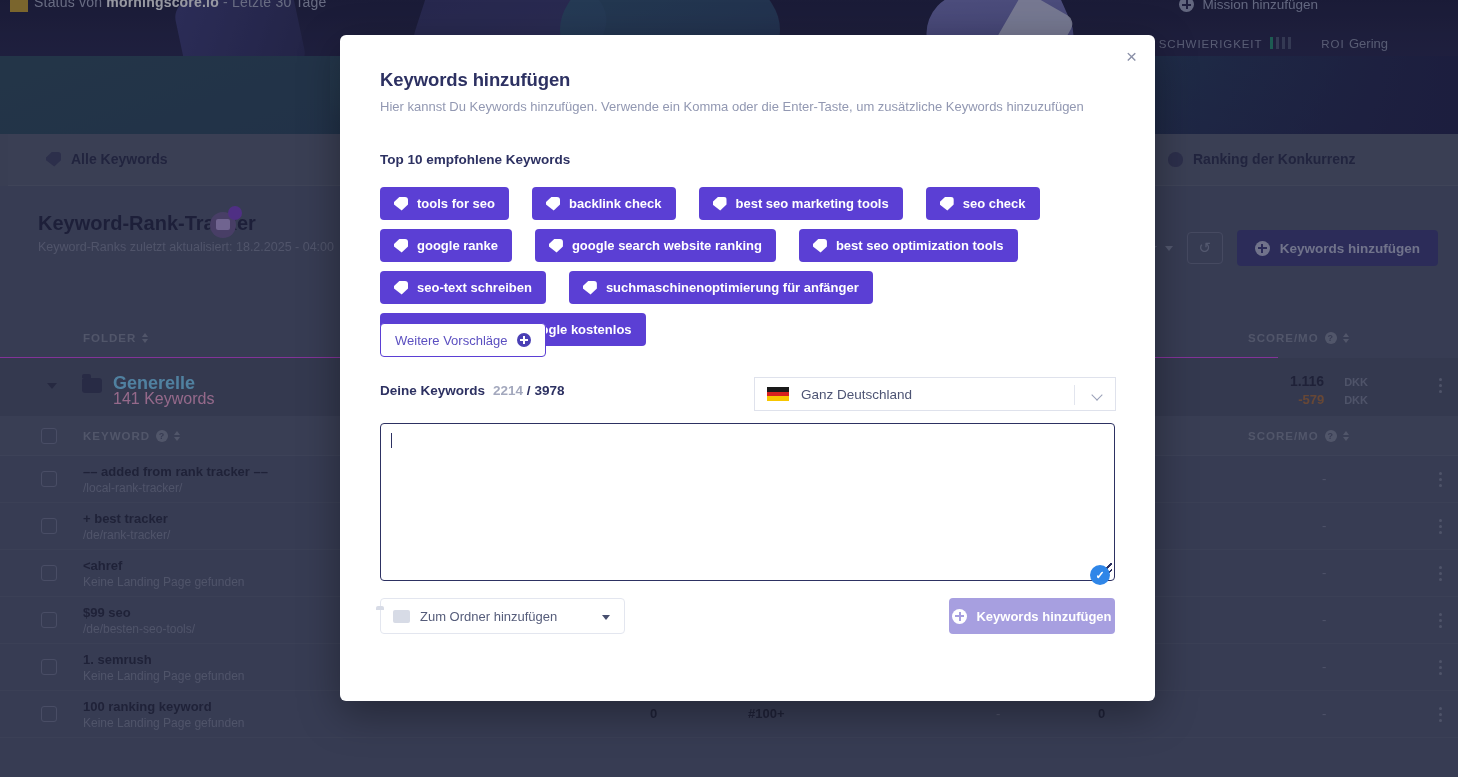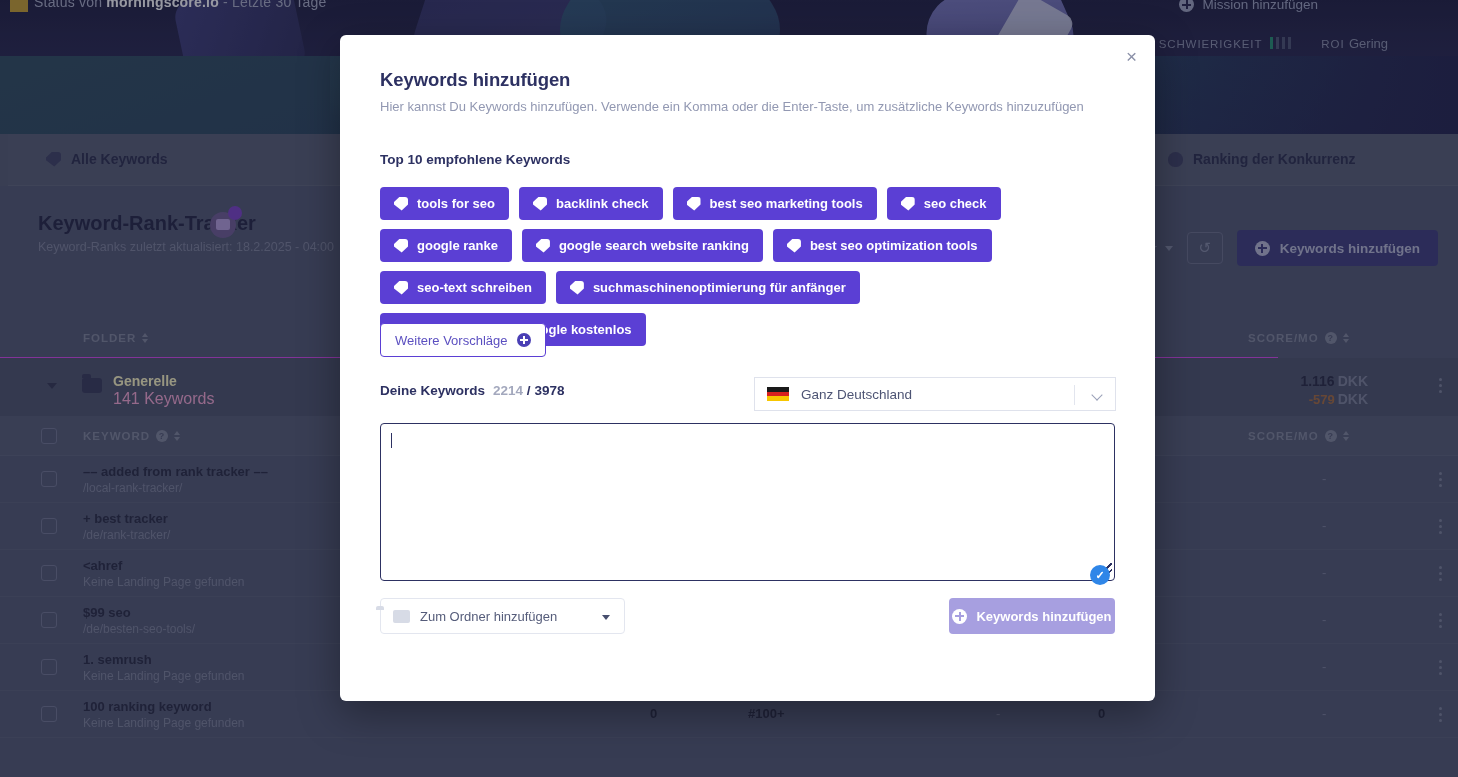--- a/index.html
+++ b/index.html
@@ -196,25 +196,25 @@
     position: absolute; left: 47px; top: 25px;
     width: 0; height: 0; border-left: 5px solid transparent; border-right: 5px solid transparent; border-top: 6px solid #31344f;
   }
   .fold-ico {
     position: absolute; left: 82px; top: 20px; width: 20px; height: 15px;
     background: #343757; border-radius: 2px 3px 3px 3px;
   }
   .fold-ico::before {
     content:""; position: absolute; left: 0; top: -4px; width: 9px; height: 4px; background: #343757; border-radius: 2px 2px 0 0;
   }
-  .fold-name { position: absolute; left: 113px; top: 15px; font-size: 14px; font-weight: 700; color: #fef9c3; }
+  .fold-name { position: absolute; left: 113px; top: 15px; font-size: 18px; font-weight: 700; color: #7dd3fc; }
   .fold-sub { position: absolute; left: 113px; top: 32px; font-size: 16px; color: #f9a8d4; }
   .fold-score { position: absolute; right: 90px; top: 14px; text-align: right; white-space: nowrap; }
   .fold-score .v1 { font-size: 14px; font-weight: 700; color: #23263f; }
-  .fold-score .cur { font-size: 14px; color: #7b8198; font-weight: 600; margin-left: 3px; }
+  .fold-score .cur { font-size: 11px; color: #7b8198; font-weight: 600; margin-left: 20px; }
   .fold-score .v2 { font-size: 13px; font-weight: 700; color: #a76b3a; }
   .kebab { position: absolute; right: 16px; display: flex; flex-direction: column; gap: 3px; }
   .kebab i { width: 3px; height: 3px; border-radius: 50%; background: #7b8198; display: block; }
 
   .tbl-head2 {
     position: absolute; left: 0; top: 230px; width: 1458px; height: 40px;
     background: #525a71; border-bottom: 1px solid #5a6178;
   }
   .cbx-real {
     width: 16px; height: 16px; border-radius: 3px; border: 1px solid #6f7691; background: #4f5670;
@@ -259,21 +259,21 @@
     position: absolute; left: 40px; top: 64px;
     font-size: 13px; color: #9298b2;
   }
   .m-sec-title {
     position: absolute; left: 40px; top: 117px;
     font-size: 13.5px; font-weight: 700; color: #2d3162;
   }
 
   #chips {
     position: absolute; left: 40px; top: 152px; width: 710px;
-    display: flex; flex-wrap: wrap; gap: 9px 10px;
+    display: flex; flex-wrap: wrap; gap: 9px 23px;
   }
   .chip {
     height: 33px; padding: 0 14px; border-radius: 4px;
     background: #5b3fd4;
     display: inline-flex; align-items: center; gap: 9px;
     font-size: 13px; font-weight: 700; color: #ffffff; white-space: nowrap;
     cursor: pointer;
   }
   .chip-tag {
     width: 14px; height: 14px; flex: none; background: #ffffff;

